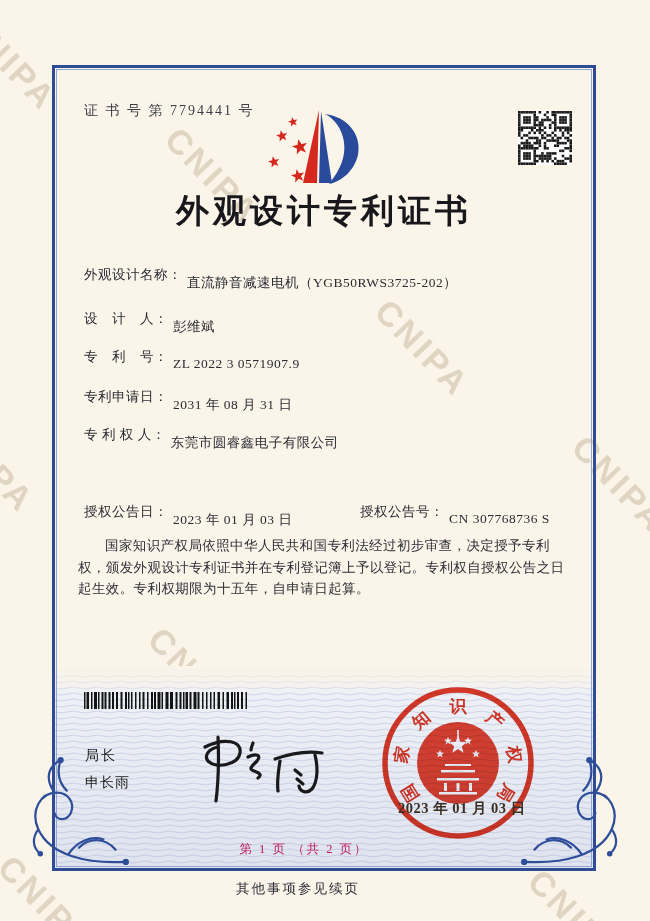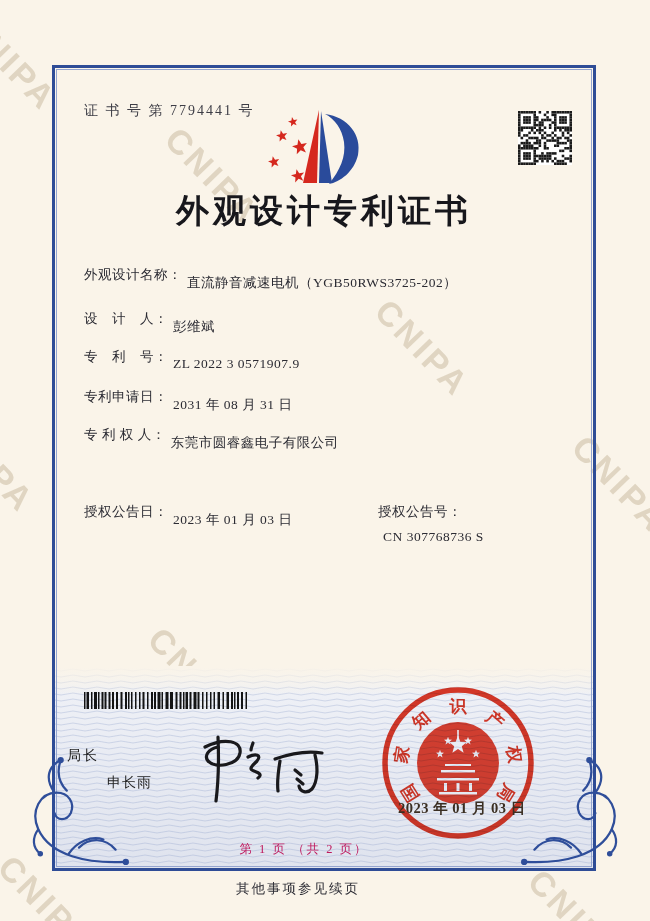--- a/index.html
+++ b/index.html
@@ -40,32 +40,32 @@
   .qr{ position:absolute; left:518px; top:111px; z-index:5; }
   .title{
     position:absolute; left:52px; top:189px; width:544px; z-index:5;
     text-align:center; font-size:33px; font-weight:700; letter-spacing:4px; color:#17171c;
   }
   .field-row{
     position:absolute; left:84px; width:500px; z-index:5;
     font-size:13.5px; letter-spacing:.5px; white-space:pre; display:flex;
   }
   .field-row .val{ margin-left:5px;margin-top:8px; }
-  .grant-no-cell{ position:absolute; left:294px; top:0; display:flex; white-space:pre;flex-direction:column; }
+  .grant-no-cell{ position:absolute; left:276px; top:0; display:flex; white-space:pre; }
   .paras{
     position:absolute; left:78px; top:535px; width:496px; z-index:5;
     font-size:13.5px; line-height:21.7px; letter-spacing:.4px; color:#2e2e36;
   }
   .paras p{ margin:0; text-indent:27px; }
   .barcode{ position:absolute; left:84px; top:692px; z-index:5; }
   .director{
-    position:absolute; left:67px; top:747px; z-index:5;
+    position:absolute; left:85px; top:747px; z-index:5;
     font-size:14px; letter-spacing:2px; color:#222;
   }
-  .director .name{ display:block; margin-top:9px; letter-spacing:1px;margin-left:40px; }
+  .director .name{ display:block; margin-top:9px; letter-spacing:1px; }
   .sig{ position:absolute; left:150px; top:715px; z-index:5; }
   .seal{
     position:absolute; left:381px; top:686px; width:154px; height:154px; z-index:7;
     mix-blend-mode:multiply; opacity:.95;
   }
   .seal-chars{ position:absolute; inset:0; }
   .seal-chars span{
     position:absolute; left:50%; top:50%; width:20px; height:20px;
     margin-left:-10px; margin-top:-10px; text-align:center;
     font-size:17px; line-height:20px; font-weight:700; color:#df2f1d;
@@ -427,20 +427,21 @@
   <div class="field-row" style="top:503px">
     <span>授权公告日：</span>
     <span class="val">2023 年 01 月 03 日</span>
     <span class="grant-no-cell">
       <span>授权公告号：</span>
       <span class="val">CN 307768736 S</span>
     </span>
   </div>
 
   <div class="paras">
+    <p>国家知识产权局依照中华人民共和国专利法经过初步审查，决定授予专利权，颁发外观设计专利证书并在专利登记簿上予以登记。专利权自授权公告之日起生效。专利权期限为十五年，自申请日起算。</p>
   </div>
 
   <div class="barcode">
     <svg id="bcsvg" width="166" height="17" viewBox="0 0 166 17">
         <rect x="0.0" y="0" width="1.5" height="17" fill="#141414"></rect>
         <rect x="2.5" y="0" width="2.5" height="17" fill="#141414"></rect>
         <rect x="7.0" y="0" width="1.5" height="17" fill="#141414"></rect>
         <rect x="10.0" y="0" width="3" height="17" fill="#141414"></rect>
         <rect x="14.0" y="0" width="1.5" height="17" fill="#141414"></rect>
         <rect x="17.5" y="0" width="2" height="17" fill="#141414"></rect>

